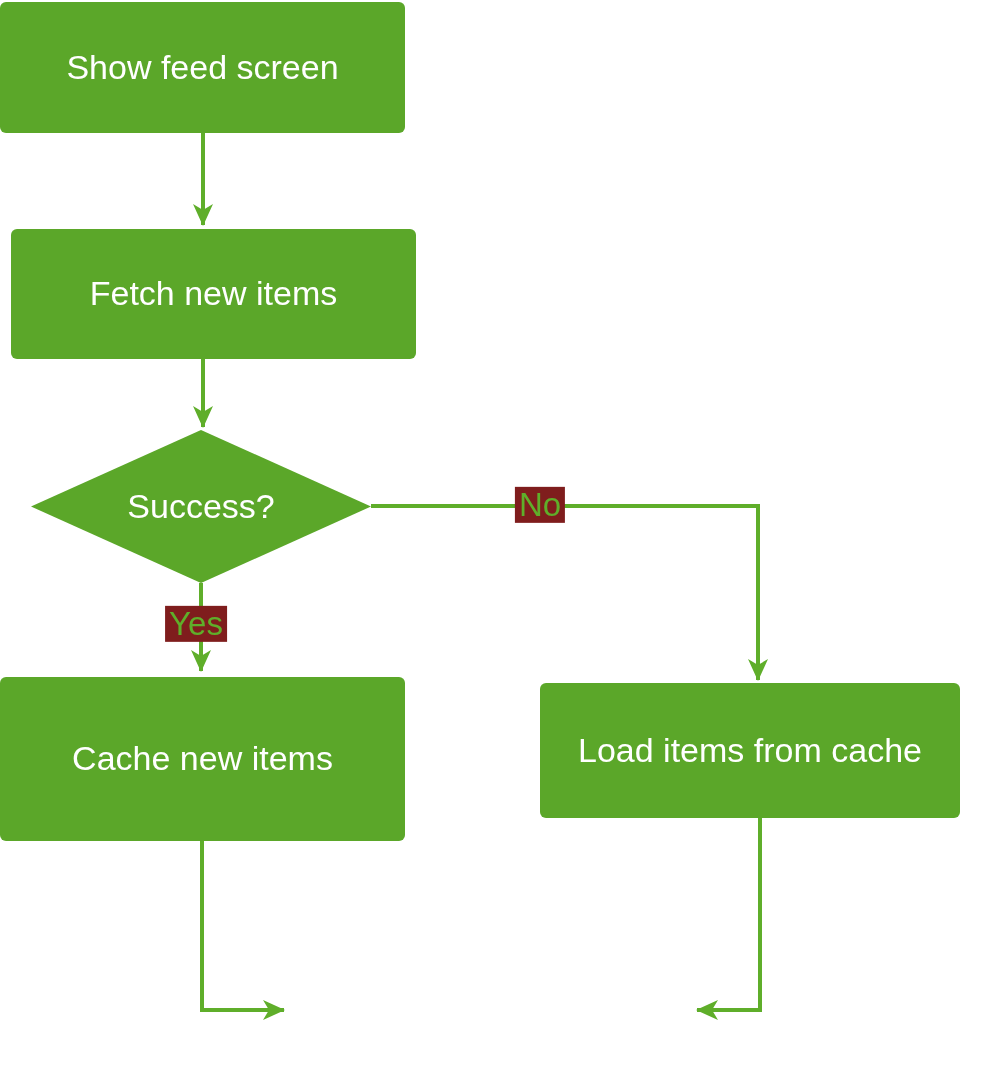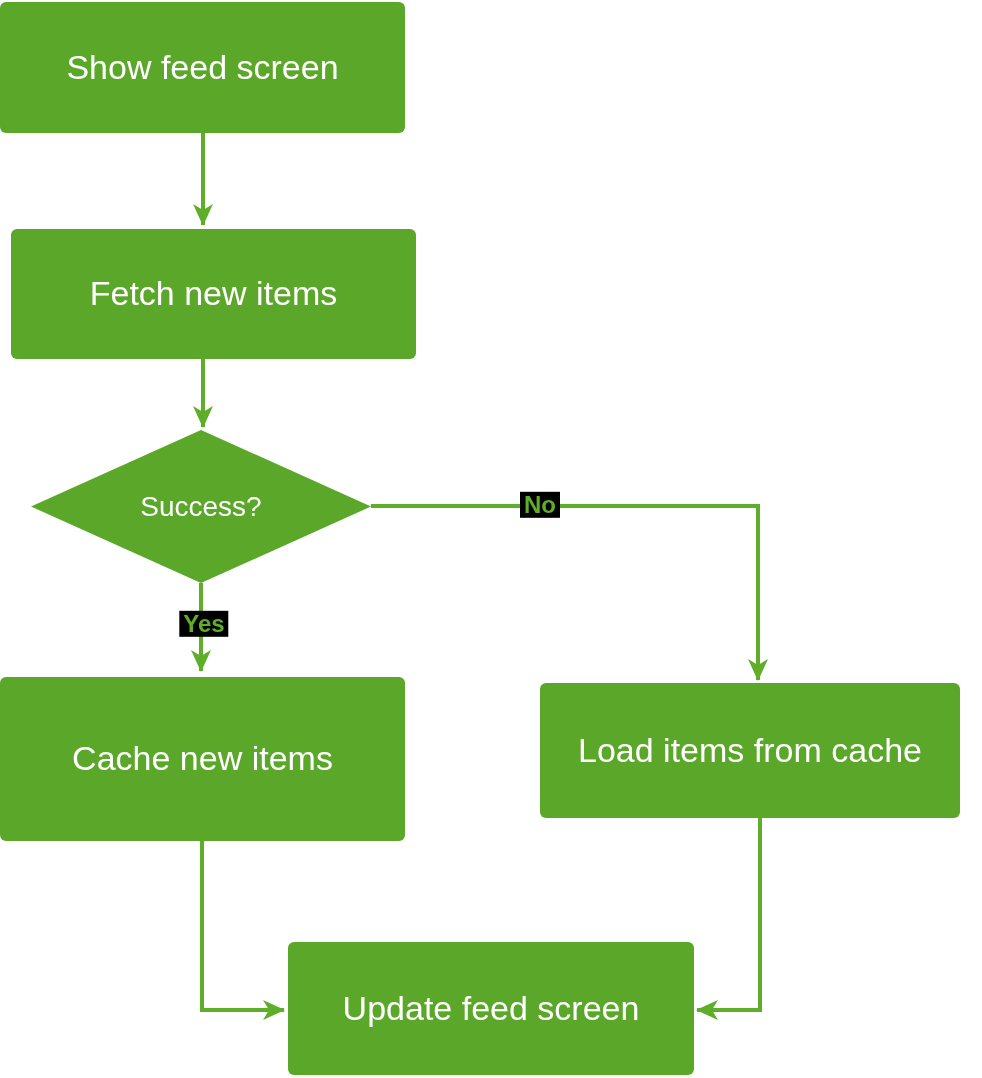--- a/index.html
+++ b/index.html
@@ -57,35 +57,34 @@
     background: var(--node-fill, #5ba729);
     clip-path: polygon(50% 0%, 100% 50%, 50% 100%, 0% 50%);
   }
   .diamond-label {
     position: absolute;
     left: 0; top: 0; right: 0; bottom: 0;
     display: flex;
     align-items: center;
     justify-content: center;
     color: var(--node-text, #ffffff);
-    font-size: 28px;
+    font-size: 34px;
   }
   .edge-label {
     position: absolute;
     transform: translate(-50%, -50%);
-    background: #000000;
+    background: #7f1d1d;
     color: var(--connector, #5fae2a);
-    font-size: 24px;
+    font-size: 33px;
     padding: 0 4px;
     line-height: 1.1;
     white-space: nowrap;
-    font-weight: bold;
   }
   #lbl-no  { left: 540px; top: 505px; }
-  #lbl-yes { left: 204px; top: 624px; }
+  #lbl-yes { left: 196px; top: 624px; }
 </style>
 </head>
 <body>
 
 <div class="canvas">
 
   <svg class="edges" viewBox="0 0 982 1078" xmlns="http://www.w3.org/2000/svg">
     <defs>
       <marker id="arrow" markerUnits="userSpaceOnUse" markerWidth="24" markerHeight="20" refX="21" refY="10" orient="auto">
         <path d="M0,0 L22,10 L0,20 L6,10 Z" style="fill: var(--connector, #5fae2a);"></path>
@@ -113,20 +112,17 @@
   </div>
 
   <div class="node" id="n-cache">
     <span>Cache new items</span>
   </div>
 
   <div class="node" id="n-load">
     <span>Load items from cache</span>
   </div>
 
-  <div class="node" id="n-update">
-    <span>Update feed screen</span>
-  </div>
 
   <div class="edge-label" id="lbl-no">No</div>
   <div class="edge-label" id="lbl-yes">Yes</div>
 
 </div>
 
 </body></html>

